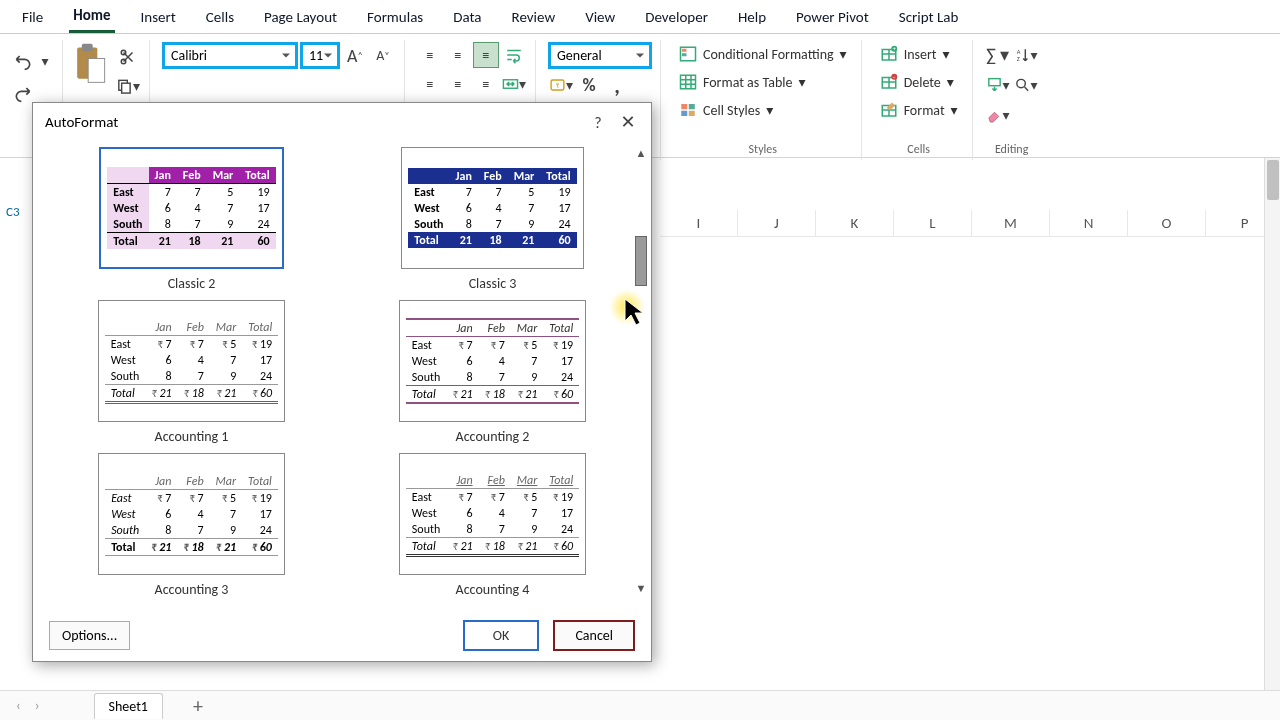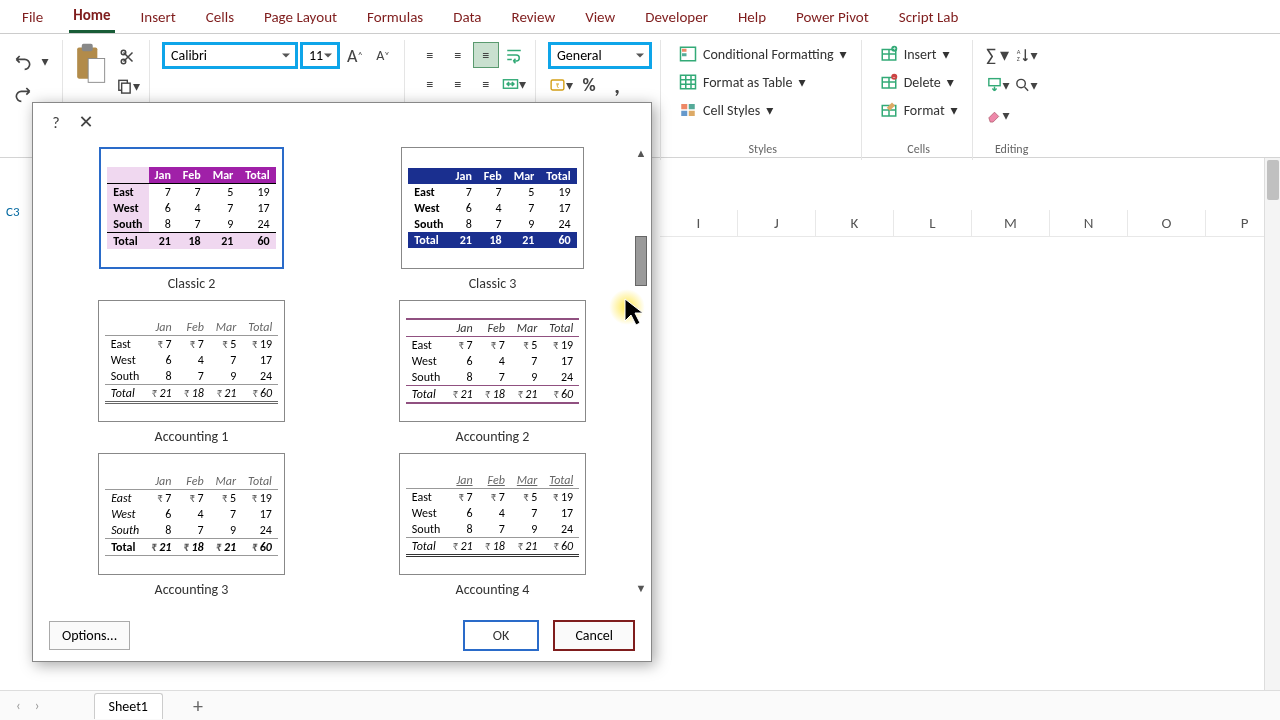--- a/index.html
+++ b/index.html
@@ -1,20 +1,20 @@
 <!DOCTYPE html>
 <html><head>
 <meta charset="utf-8">
 <style>
 * { box-sizing: border-box; margin: 0; padding: 0; font-family: 'Segoe UI', Calibri, sans-serif; }
 body { background: #fff; width: 1280px; height: 720px; overflow: hidden; position: relative; }
 
 
 .ribbon-tabs { display: flex; align-items: center; height: 34px; padding-left: 18px; gap: 22px; border-bottom: 1px solid #ccc; }
-.ribbon-tab { font-size: 15px; color: #7f1d1d; cursor: pointer; padding: 6px 4px; }
+.ribbon-tab { font-size: 15px; color: #0f172a; cursor: pointer; padding: 6px 4px; }
 .ribbon-tab.active { border-bottom: 3px solid #185c37; font-weight: 600; }
 
 
 .ribbon-body { height: 124px; display: flex; align-items: flex-start; padding: 6px 10px 0 10px; gap: 4px; border-bottom: 1px solid #d4d4d4; }
 .qa { display: flex; flex-direction: column; gap: 6px; margin-top: 8px; margin-right: 6px;}
 .qa svg { width: 20px; height: 20px; }
 .qa-row { display:flex; align-items:center; gap:2px; }
 
 .grp { display: flex; flex-direction: column; align-items: center; padding: 0 8px; border-right: 1px solid #e5e5e5; height: 120px; }
 .grp-content { flex: 1; display: flex; align-items: flex-start; gap: 6px; padding-top: 2px;}
@@ -352,20 +352,21 @@
 
 <div class="sheet-tabs">
   <span class="nav-arrow">‹</span>
   <span class="nav-arrow">›</span>
   <div class="sheet-tab">Sheet1</div>
   <span class="add-sheet">+</span>
 </div>
 
 <div class="dialog">
   <div class="dlg-title">
+    <span class="t">AutoFormat</span>
     <span class="dlg-help">?</span>
     <span class="dlg-close">✕</span>
   </div>
 
   <div class="dlg-body" style="height:460px;">
     <div class="previews" id="preview-grid">
 
     <div class="pv-cell">
           <div class="preview selected">
             <table class="mini classic2">

